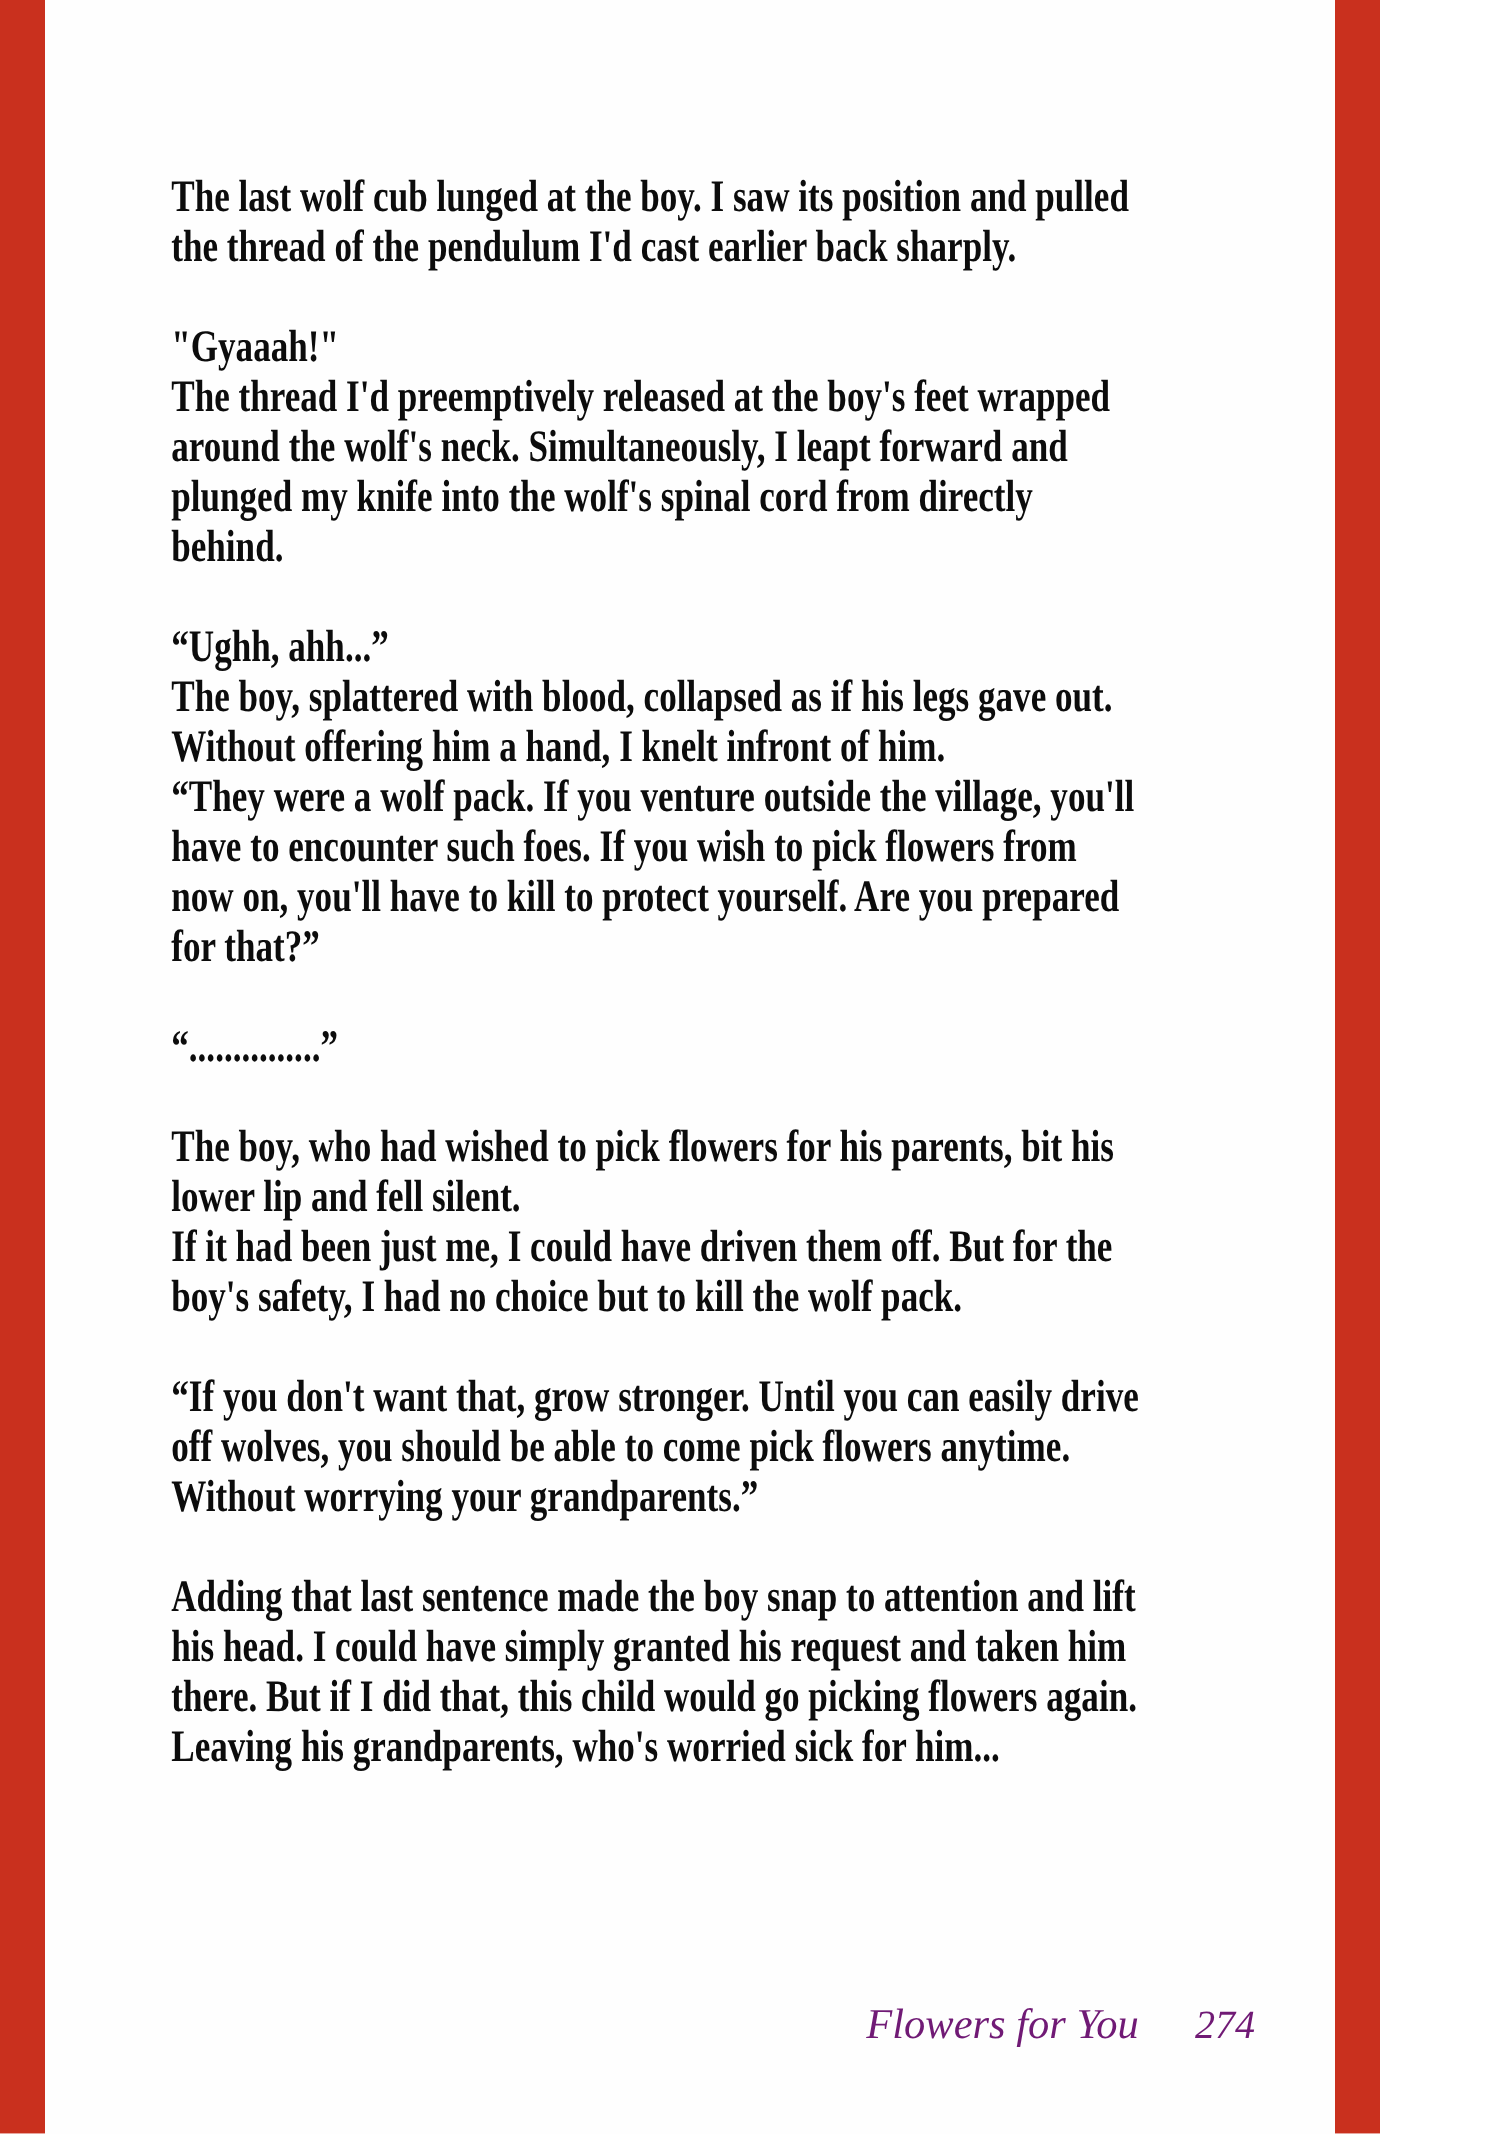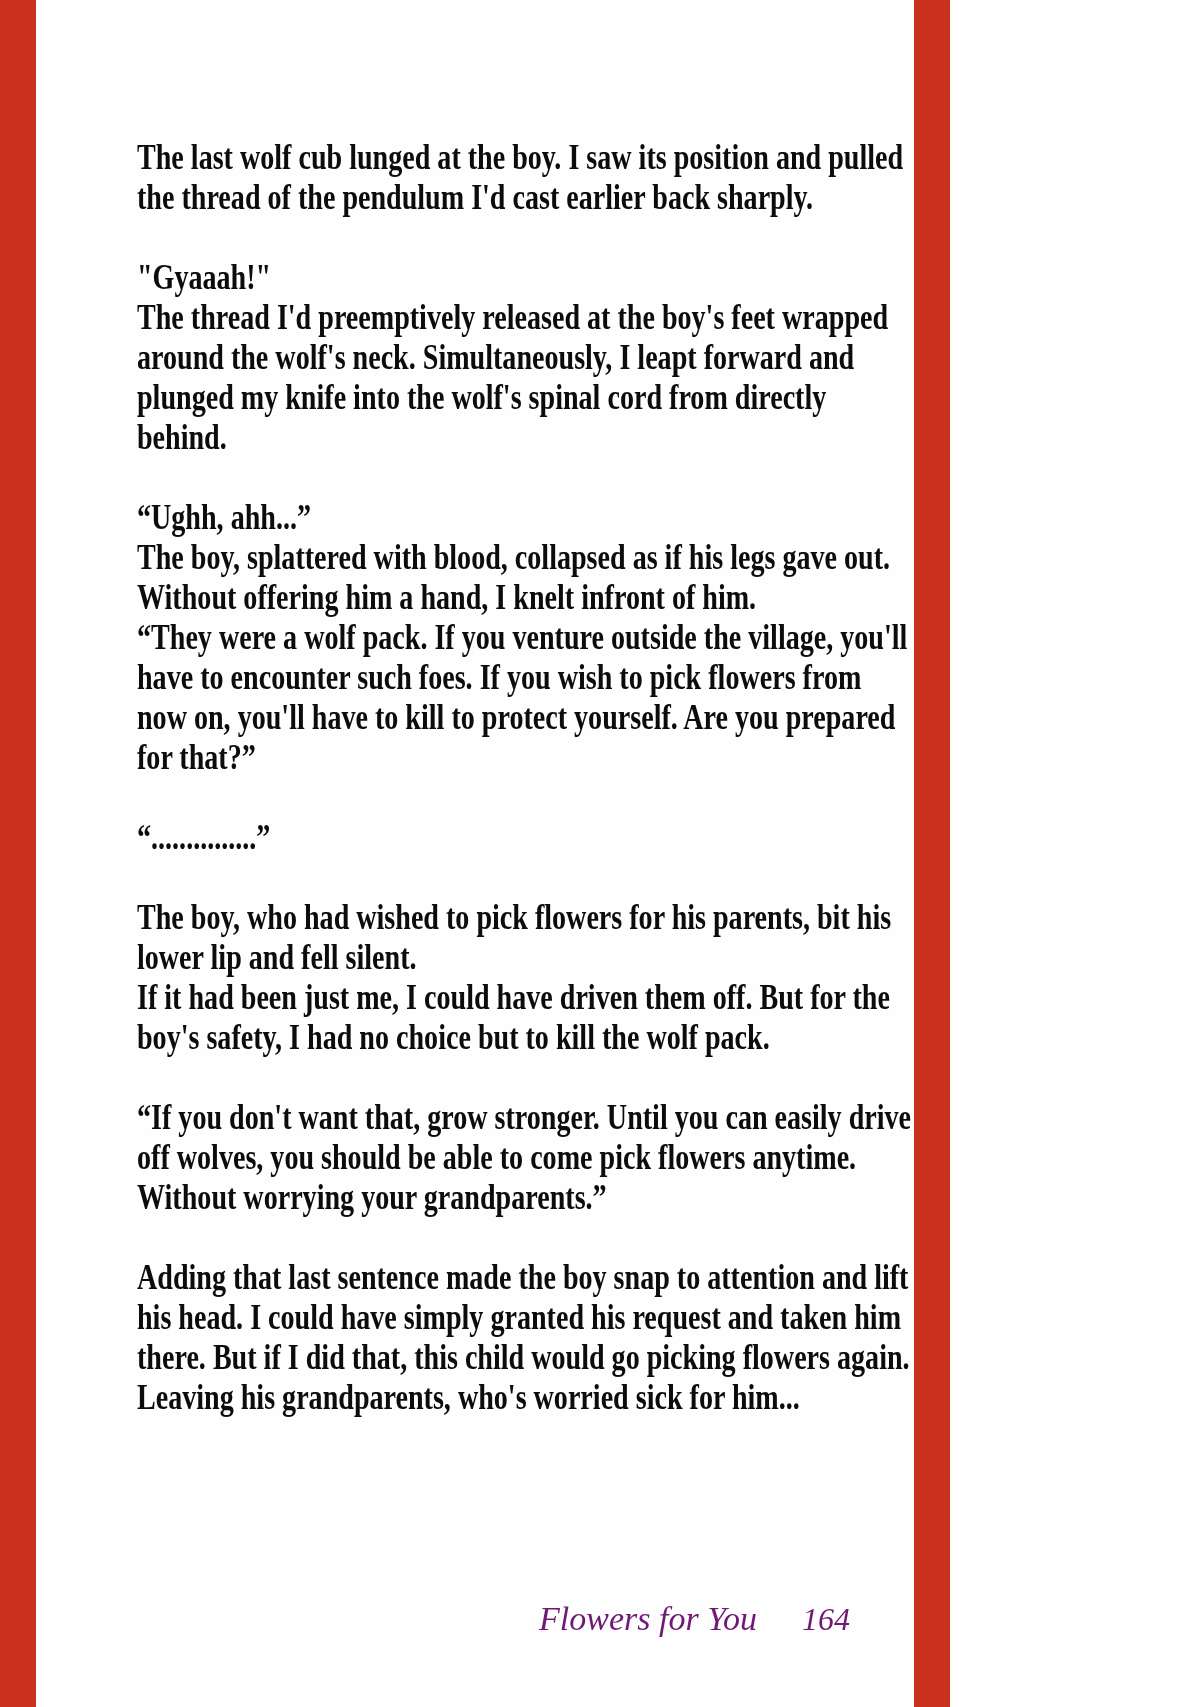--- a/index.html
+++ b/index.html
@@ -2,21 +2,21 @@
 <html><head>
 <meta charset="utf-8">
 <style>
   html, body {
     margin: 0;
     padding: 0;
     background: #ffffff;
   }
   .screen {
     position: relative;
-    width: 950px;
+    width: 1104px;
     height: 1707px;
     background: #fefefe;
     overflow: hidden;
     font-family: "Liberation Serif", "DejaVu Serif", serif;
   }
   .edge-bar {
     position: absolute;
     top: 0;
     bottom: 0;
     width: 36px;
@@ -89,16 +89,16 @@
 off wolves, you should be able to come pick flowers anytime.
 Without worrying your grandparents.”</p>
     <p class="para">Adding that last sentence made the boy snap to attention and lift
 his head. I could have simply granted his request and taken him
 there. But if I did that, this child would go picking flowers again.
 Leaving his grandparents, who's worried sick for him...</p>
   </div>
 
   <div class="footer">
     <span class="book-title">Flowers for You</span>
-    <span class="page-num">164</span>
+    <span class="page-num">274</span>
   </div>
 
 </div>
 
 </body></html>

